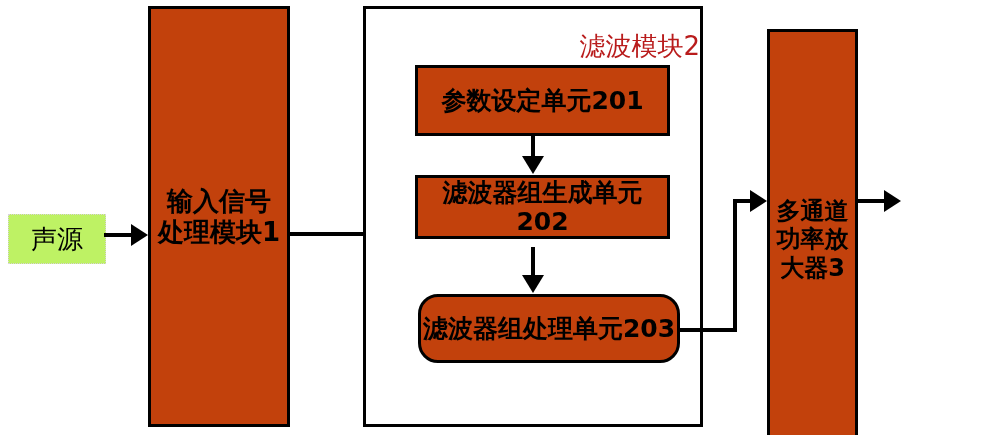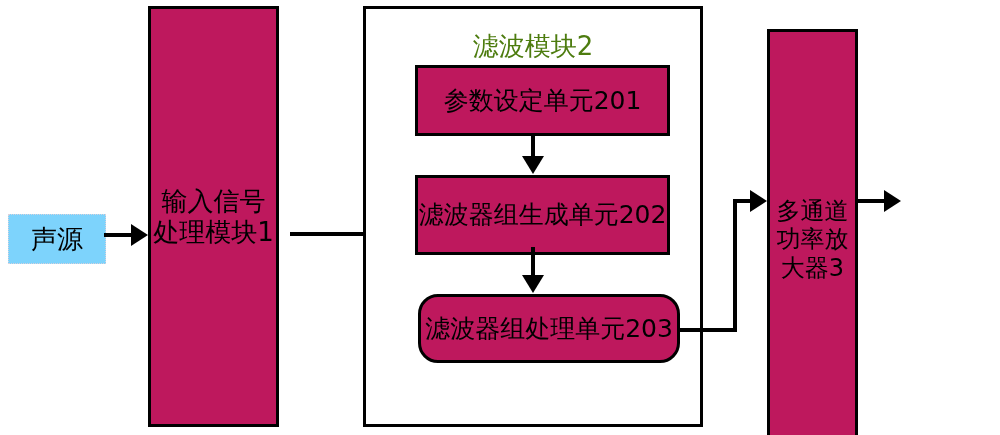--- a/index.html
+++ b/index.html
@@ -14,26 +14,27 @@
     background: #ffffff;
     font-family: "DejaVu Sans", "Liberation Sans", sans-serif;
     overflow: hidden;
   }
 
   
   .box {
     position: absolute;
     box-sizing: border-box;
     border: 3px solid #000000;
-    background: #be185d;
+    background: #c2410c;
     display: flex;
     align-items: center;
     justify-content: center;
     text-align: center;
     color: #000000;
+    font-weight: bold;
   }
   .box.thin { border-width: 3px; }
 
   .label {
     display: block;
     line-height: 1.18;
     white-space: pre-line;
     color: #000000;
   }
 
@@ -41,30 +42,30 @@
   .container-box {
     position: absolute;
     box-sizing: border-box;
     border: 3px solid #000000;
     background: #ffffff;
   }
   .container-title {
     position: absolute;
     left: 0;
     right: 0;
-    text-align: center;
-    color: #4d7c0f;
+    text-align: right;
+    color: #b91c1c;
   }
 
   
   .ghost-box {
     position: absolute;
     box-sizing: border-box;
     border: 1px dotted #d9d2dc;
-    background: #7dd3fc;
+    background: #bef264;
     display: flex;
     align-items: center;
     justify-content: center;
     color: #000000;
   }
 
   
   .hline {
     position: absolute;
     height: 0;
@@ -100,42 +101,42 @@
 
 <div id="canvas">
 
   <div class="ghost-box" style="left:8px; top:214px; width:98px; height:50px;">
     <span class="label fs26">声源</span>
   </div>
 
   <div class="hline" style="left:104px; top:233px; width:30px;"></div>
   <div class="arrow-right" style="left:131px; top:224px;"></div>
 
-  <div class="box" style="left:148px; top:6px; width:131px; height:421px;">
+  <div class="box" style="left:148px; top:6px; width:142px; height:421px;">
     <span class="label fs26">输入信号
 处理模块1</span>
   </div>
 
   <div class="hline" style="left:290px; top:232px; width:97px;"></div>
   <div class="vline" style="left:383px; top:232px; height:102px;"></div>
   <div class="hline" style="left:383px; top:330px; width:22px;"></div>
   <div class="arrow-right" style="left:400px; top:321px;"></div>
 
   <div class="container-box" style="left:363px; top:6px; width:340px; height:421px;">
     <span class="container-title fs26" style="top:20px;">滤波模块2</span>
   </div>
 
   <div class="box thin" style="left:415px; top:65px; width:255px; height:71px;">
     <span class="label fs25">参数设定单元201</span>
   </div>
 
   <div class="vline" style="left:531px; top:136px; height:22px;"></div>
   <div class="arrow-down" style="left:522px; top:156px;"></div>
 
-  <div class="box thin" style="left:415px; top:175px; width:255px; height:80px;">
+  <div class="box thin" style="left:415px; top:175px; width:255px; height:64px;">
     <span class="label fs25">滤波器组生成单元202</span>
   </div>
 
   <div class="vline" style="left:531px; top:247px; height:29px;"></div>
   <div class="arrow-down" style="left:522px; top:275px;"></div>
 
   <div class="box thin" style="left:418px; top:294px; width:262px; height:69px;border-radius:20px;">
     <span class="label fs25">滤波器组处理单元203</span>
   </div>
 

